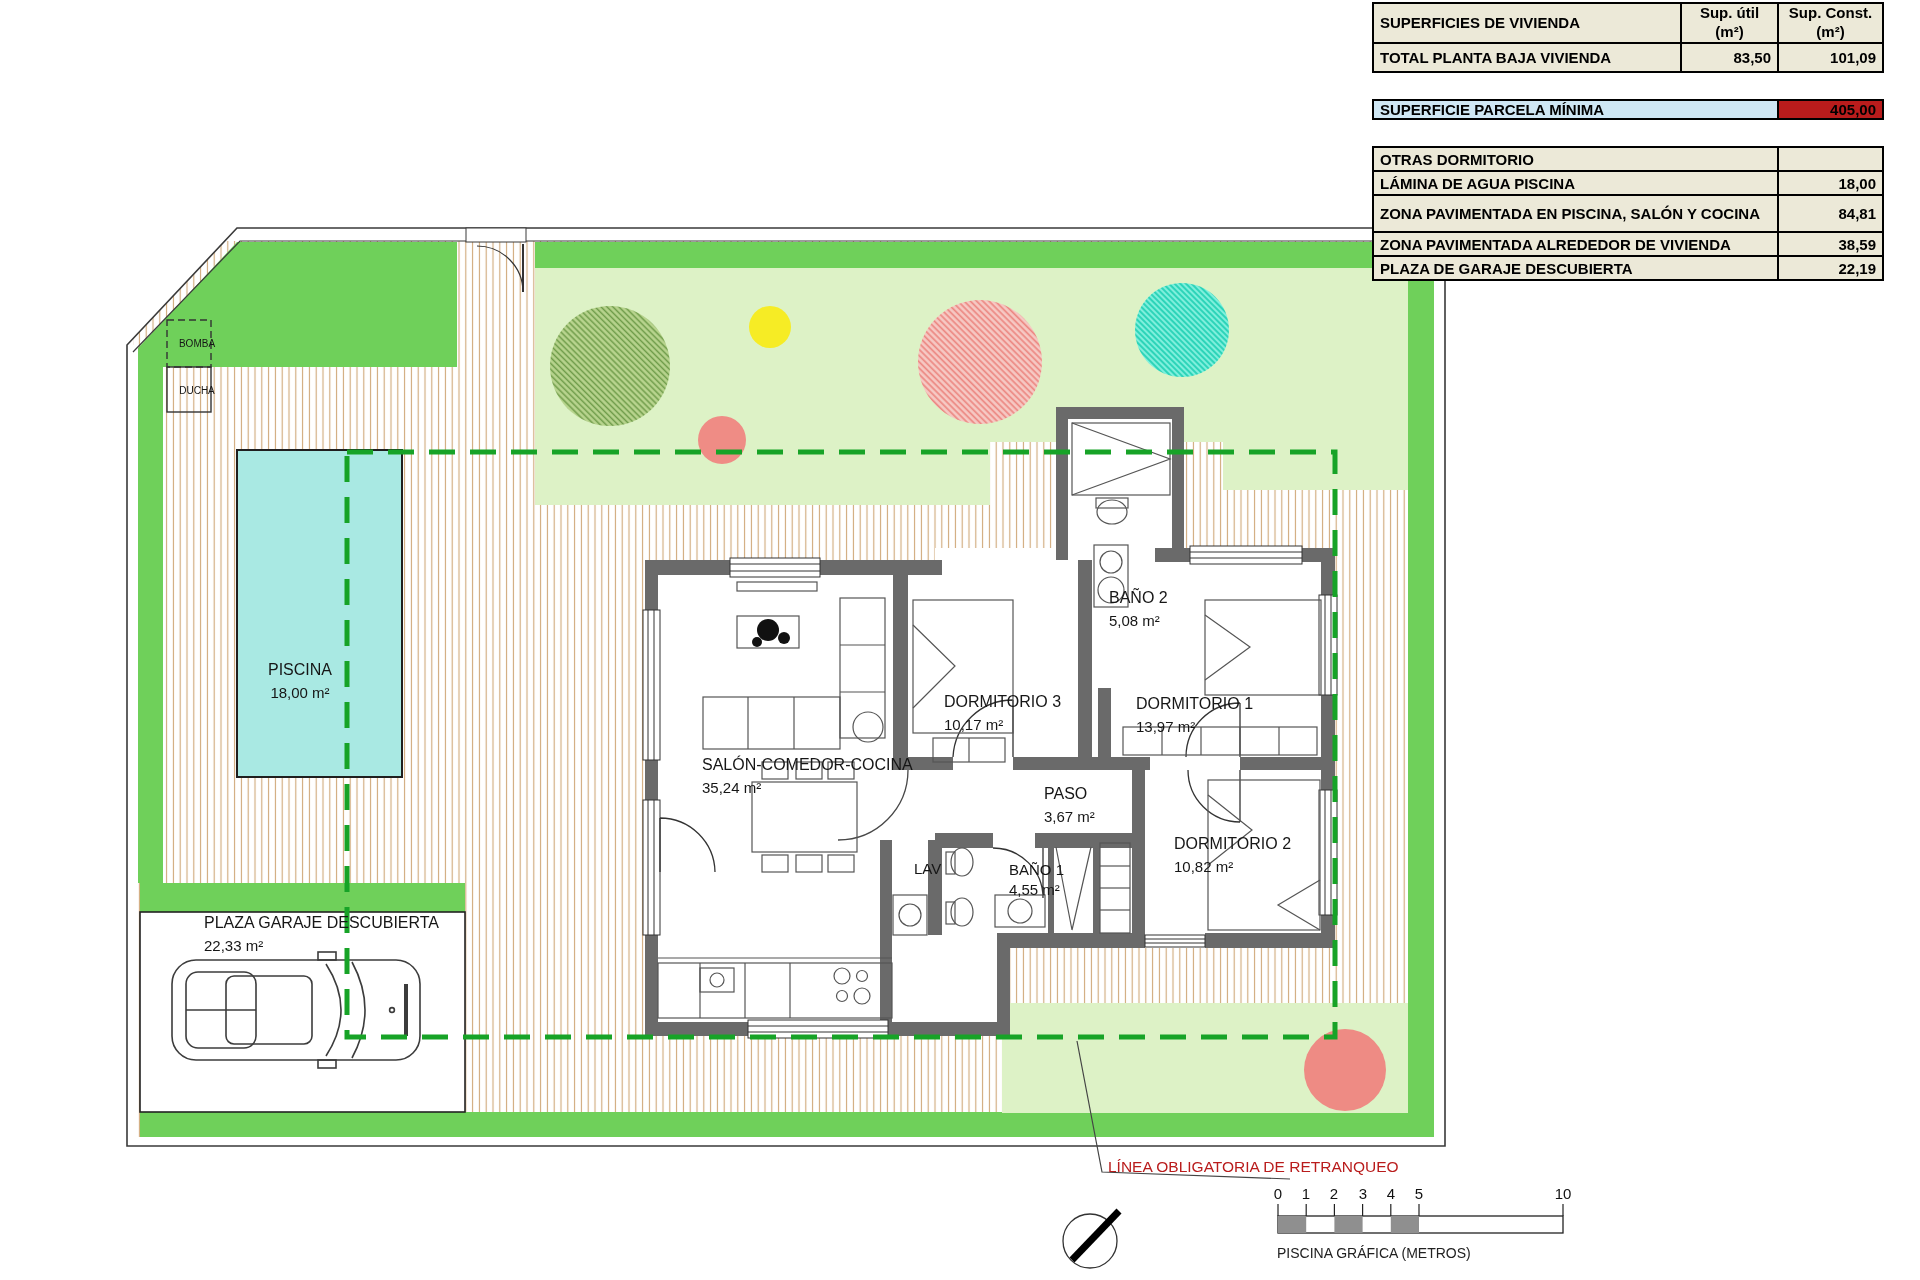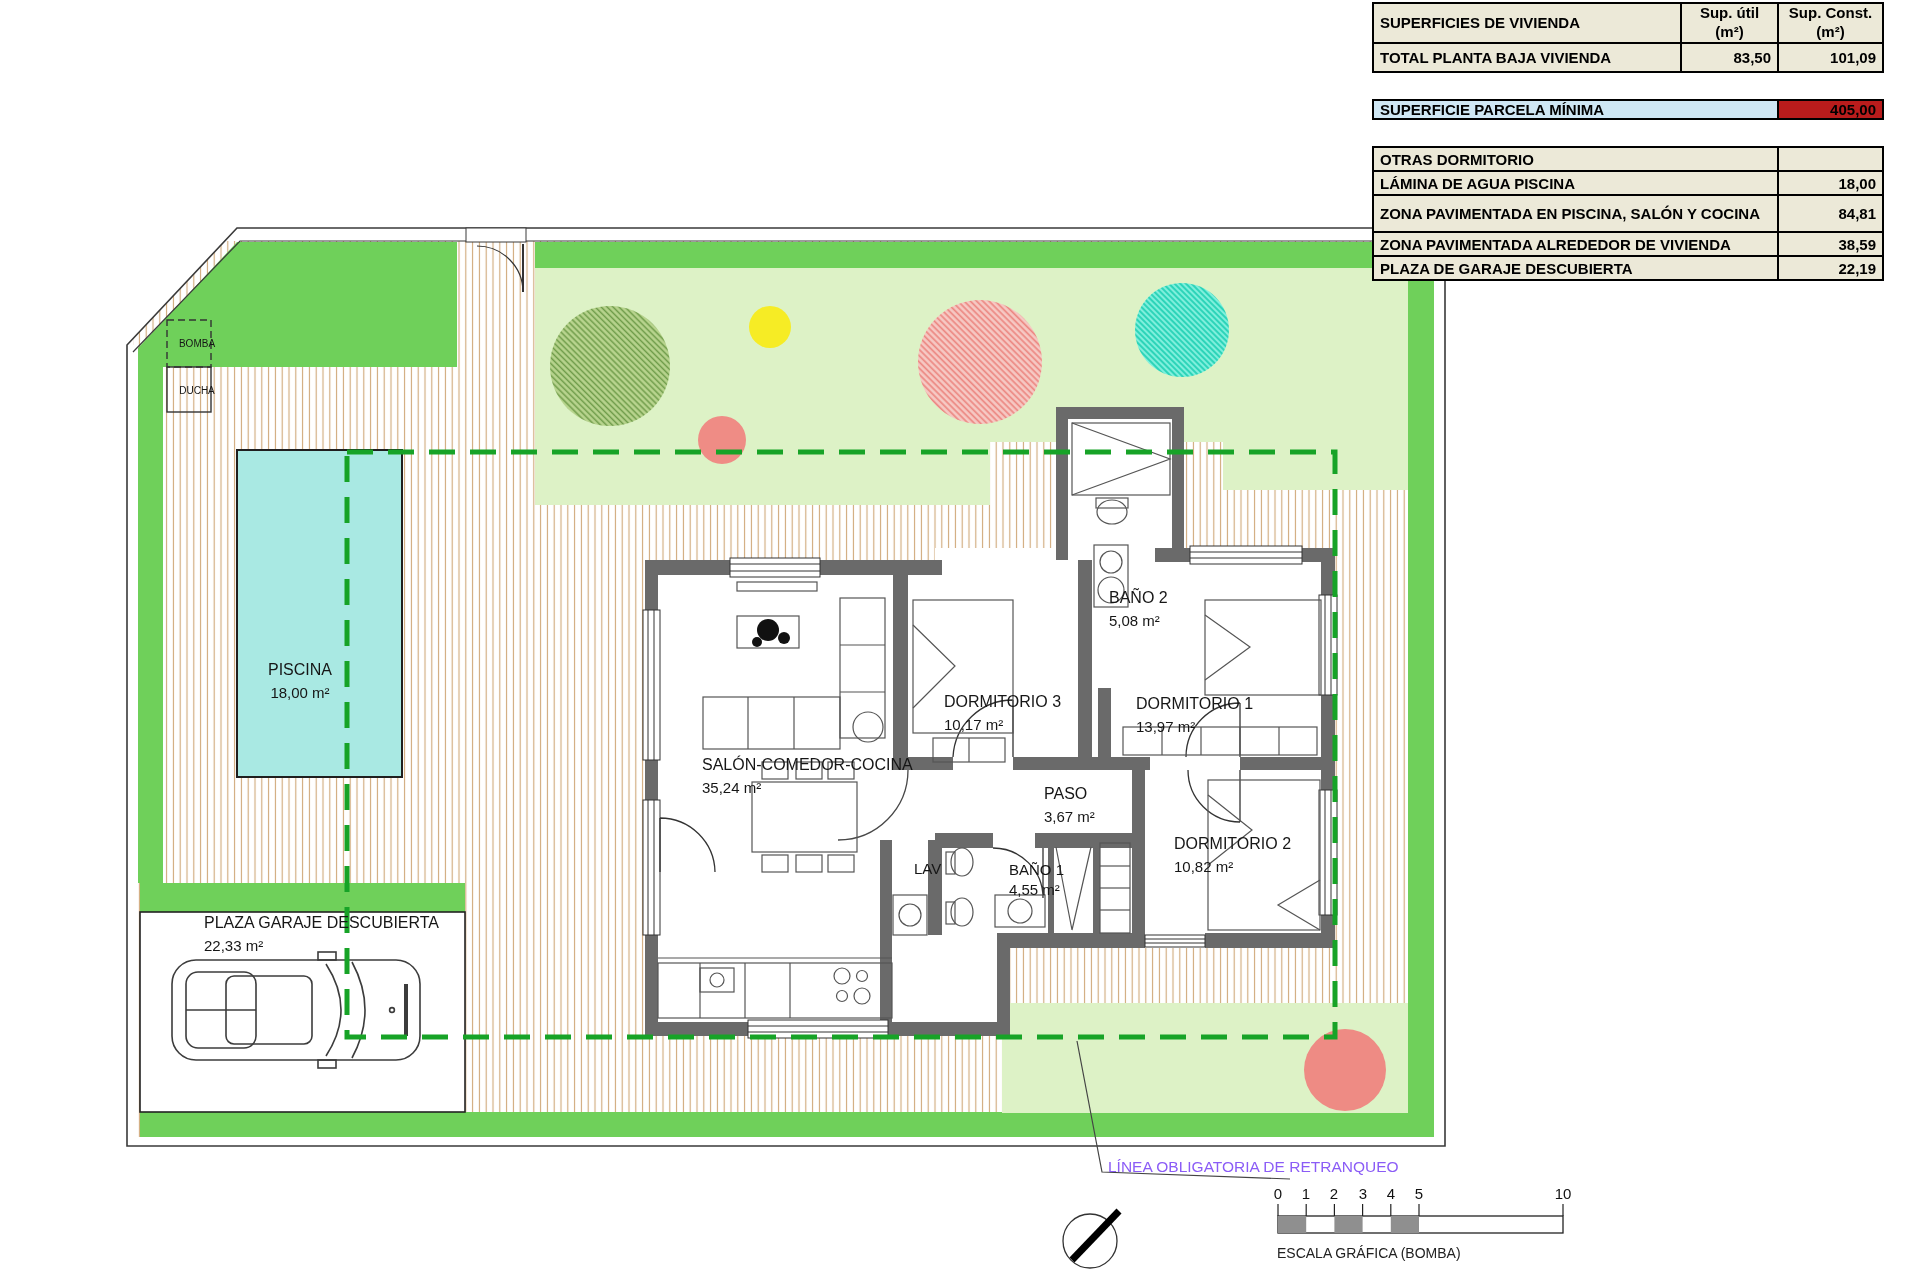--- a/index.html
+++ b/index.html
@@ -7,21 +7,21 @@
          font-family:"Liberation Sans",sans-serif;}
   #plan-svg{position:absolute;left:0;top:0;z-index:1;}
   
   .lbl{position:absolute;z-index:5;color:#161616;white-space:nowrap;line-height:1.5;padding-left:16px;}
   .lbl .nm{font-size:16px;}
   .lbl .ar{font-size:15px;}
   .lbl.center{transform:translateX(-50%);text-align:center;}
   .tiny{font-size:10px;line-height:1;}
   .scale-num{position:absolute;z-index:5;transform:translateX(-50%);font-size:15px;color:#111;}
   .caption{position:absolute;z-index:5;font-size:14px;color:#222;}
-  .leader-text{position:absolute;z-index:5;font-size:15.5px;color:#8b5cf6;}
+  .leader-text{position:absolute;z-index:5;font-size:15.5px;color:#b91c1c;}
   
   .tblwrap{position:absolute;z-index:10;}
   table.tbl{border-collapse:collapse;table-layout:fixed;background:#fff;
             font-family:"Liberation Sans",sans-serif;font-weight:bold;color:#000;}
   table.tbl td{border:2px solid #000;padding:0 6px;overflow:hidden;white-space:nowrap;}
   td.beige{background:#ece9d8;}
   td.blue{background:#cfe7f4;}
   td.blueval{background:#b91c1c;}
   td.lab{font-size:15px;text-align:left;}
   td.val{font-size:15px;text-align:right;}
@@ -328,21 +328,21 @@
 
 <div class="leader-text" style="left:1108px;top:1158px">LÍNEA OBLIGATORIA DE RETRANQUEO</div>
 
 <div class="scale-num" style="left:1278px;top:1185px">0</div>
 <div class="scale-num" style="left:1306px;top:1185px">1</div>
 <div class="scale-num" style="left:1334px;top:1185px">2</div>
 <div class="scale-num" style="left:1363px;top:1185px">3</div>
 <div class="scale-num" style="left:1391px;top:1185px">4</div>
 <div class="scale-num" style="left:1419px;top:1185px">5</div>
 <div class="scale-num" style="left:1563px;top:1185px">10</div>
-<div class="caption" style="left:1277px;top:1245px">ESCALA GRÁFICA (BOMBA)</div>
+<div class="caption" style="left:1277px;top:1245px">PISCINA GRÁFICA (METROS)</div>
 
 <div class="tblwrap" style="left:1372px;top:2px">
   <table class="tbl" style="width:510px">
     <colgroup>
           <col style="width:308px">
           <col style="width:97px">
           <col style="width:105px">
         </colgroup>
     <tbody>
           <tr style="height:36px">

